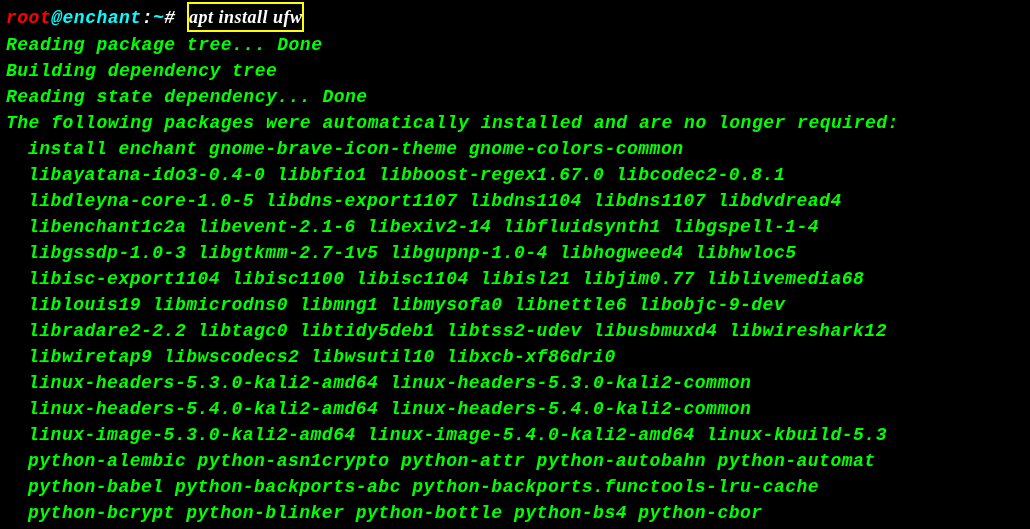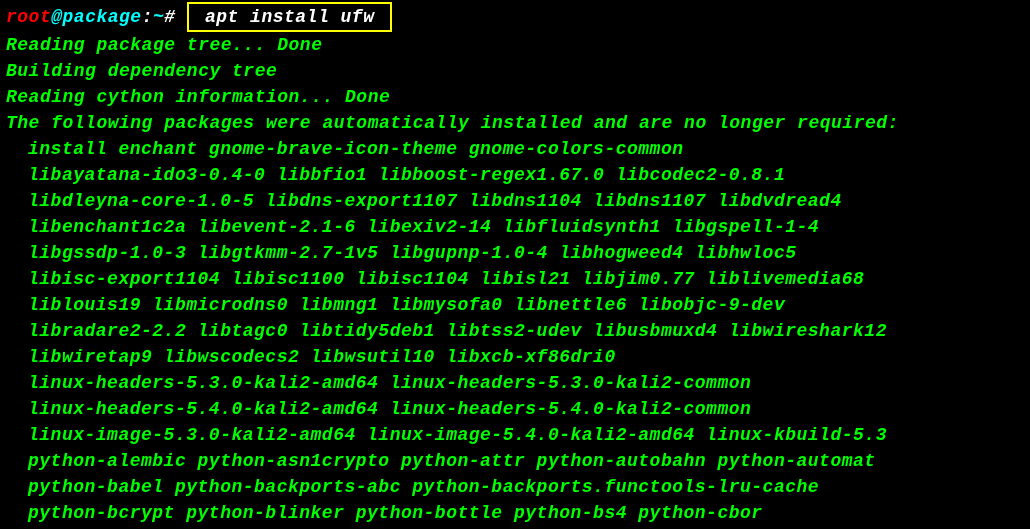--- a/index.html
+++ b/index.html
@@ -27,39 +27,40 @@
       color: #ff0000;
     }
     .cyan-bold {
       color: #00ffff;
     }
     .white {
       color: #ffffff;
     }
     .cmd-box {
       border: 2px solid #ffff00;
-      padding: 0 16px;
+      padding: 0 0;
       display: inline-block;
+      font-family: Liberation Serif, serif;
     }
     .output-line {
       color: #00ff00;
       white-space: pre;
     }
     .indent {
       padding-left: 22px;
     }
   </style>
 </head>
 <body>
 
-<div class="prompt-line"><span class="red">root</span><span class="cyan-bold">@</span><span class="cyan-bold">package</span><span class="white">:</span><span class="cyan-bold">~</span><span class="white">#</span><span class="white"> </span><span class="cmd-box"><span class="white">apt install ufw</span></span></div>
+<div class="prompt-line"><span class="red">root</span><span class="cyan-bold">@</span><span class="cyan-bold">enchant</span><span class="white">:</span><span class="cyan-bold">~</span><span class="white">#</span><span class="white"> </span><span class="cmd-box"><span class="white">apt install ufw</span></span></div>
 
 <div class="output-line">Reading package tree... Done</div>
 <div class="output-line">Building dependency tree</div>
-<div class="output-line">Reading cython information... Done</div>
+<div class="output-line">Reading state dependency... Done</div>
 <div class="output-line">The following packages were automatically installed and are no longer required:</div>
 
 <div class="output-line indent">install enchant gnome-brave-icon-theme gnome-colors-common</div>
 <div class="output-line indent">libayatana-ido3-0.4-0 libbfio1 libboost-regex1.67.0 libcodec2-0.8.1</div>
 <div class="output-line indent">libdleyna-core-1.0-5 libdns-export1107 libdns1104 libdns1107 libdvdread4</div>
 <div class="output-line indent">libenchant1c2a libevent-2.1-6 libexiv2-14 libfluidsynth1 libgspell-1-4</div>
 <div class="output-line indent">libgssdp-1.0-3 libgtkmm-2.7-1v5 libgupnp-1.0-4 libhogweed4 libhwloc5</div>
 <div class="output-line indent">libisc-export1104 libisc1100 libisc1104 libisl21 libjim0.77 liblivemedia68</div>
 <div class="output-line indent">liblouis19 libmicrodns0 libmng1 libmysofa0 libnettle6 libobjc-9-dev</div>
 <div class="output-line indent">libradare2-2.2 libtagc0 libtidy5deb1 libtss2-udev libusbmuxd4 libwireshark12</div>

